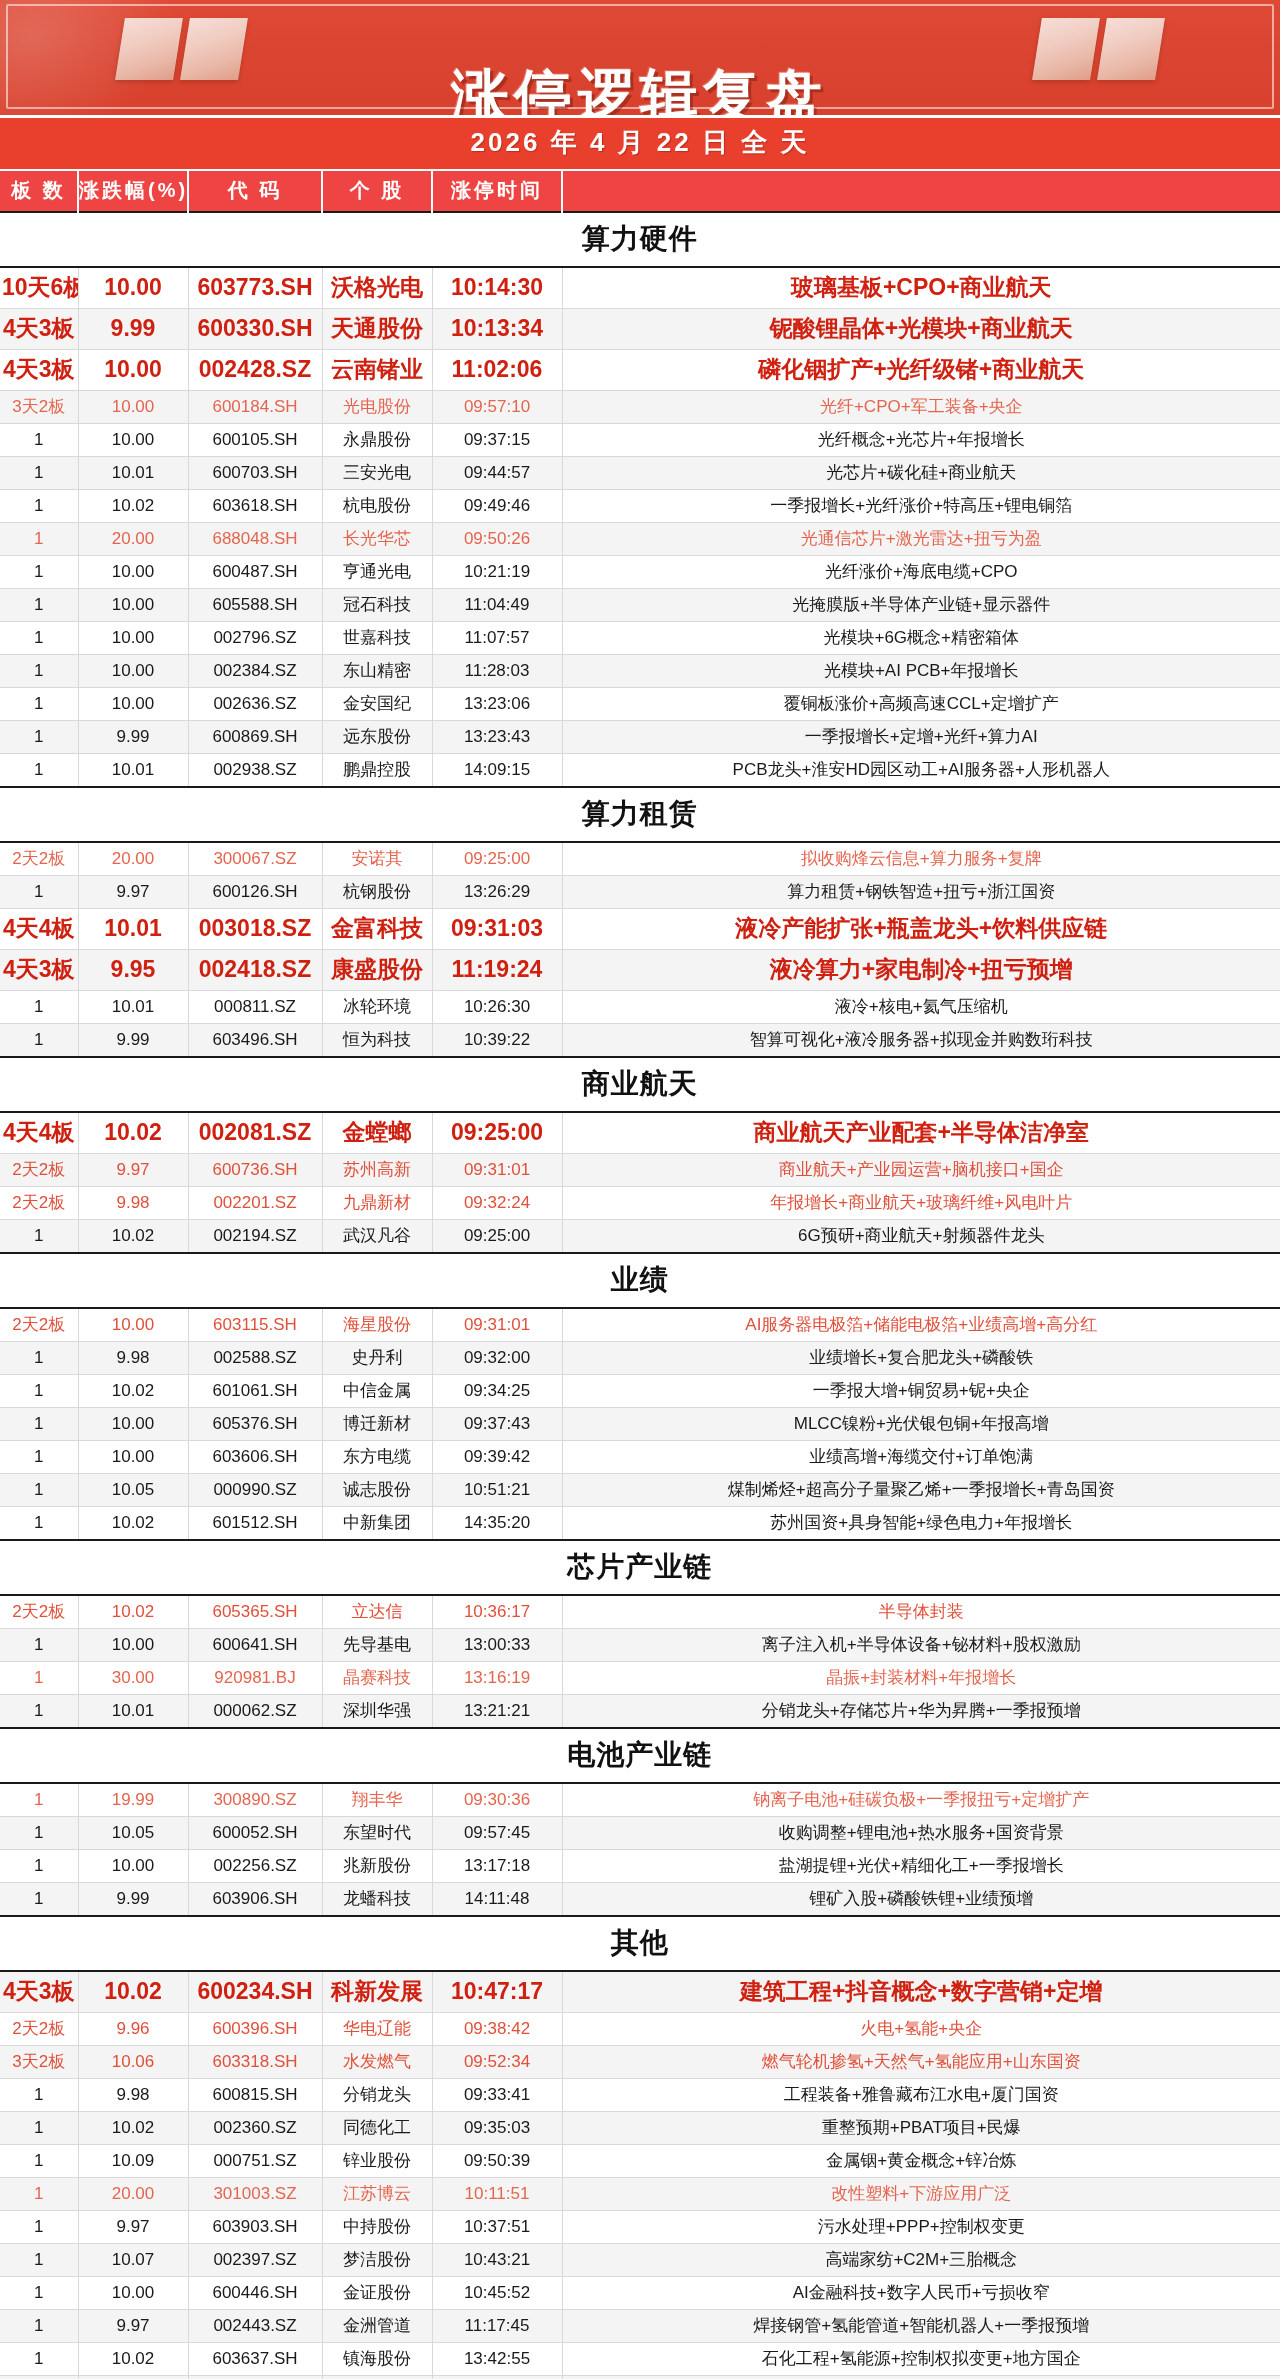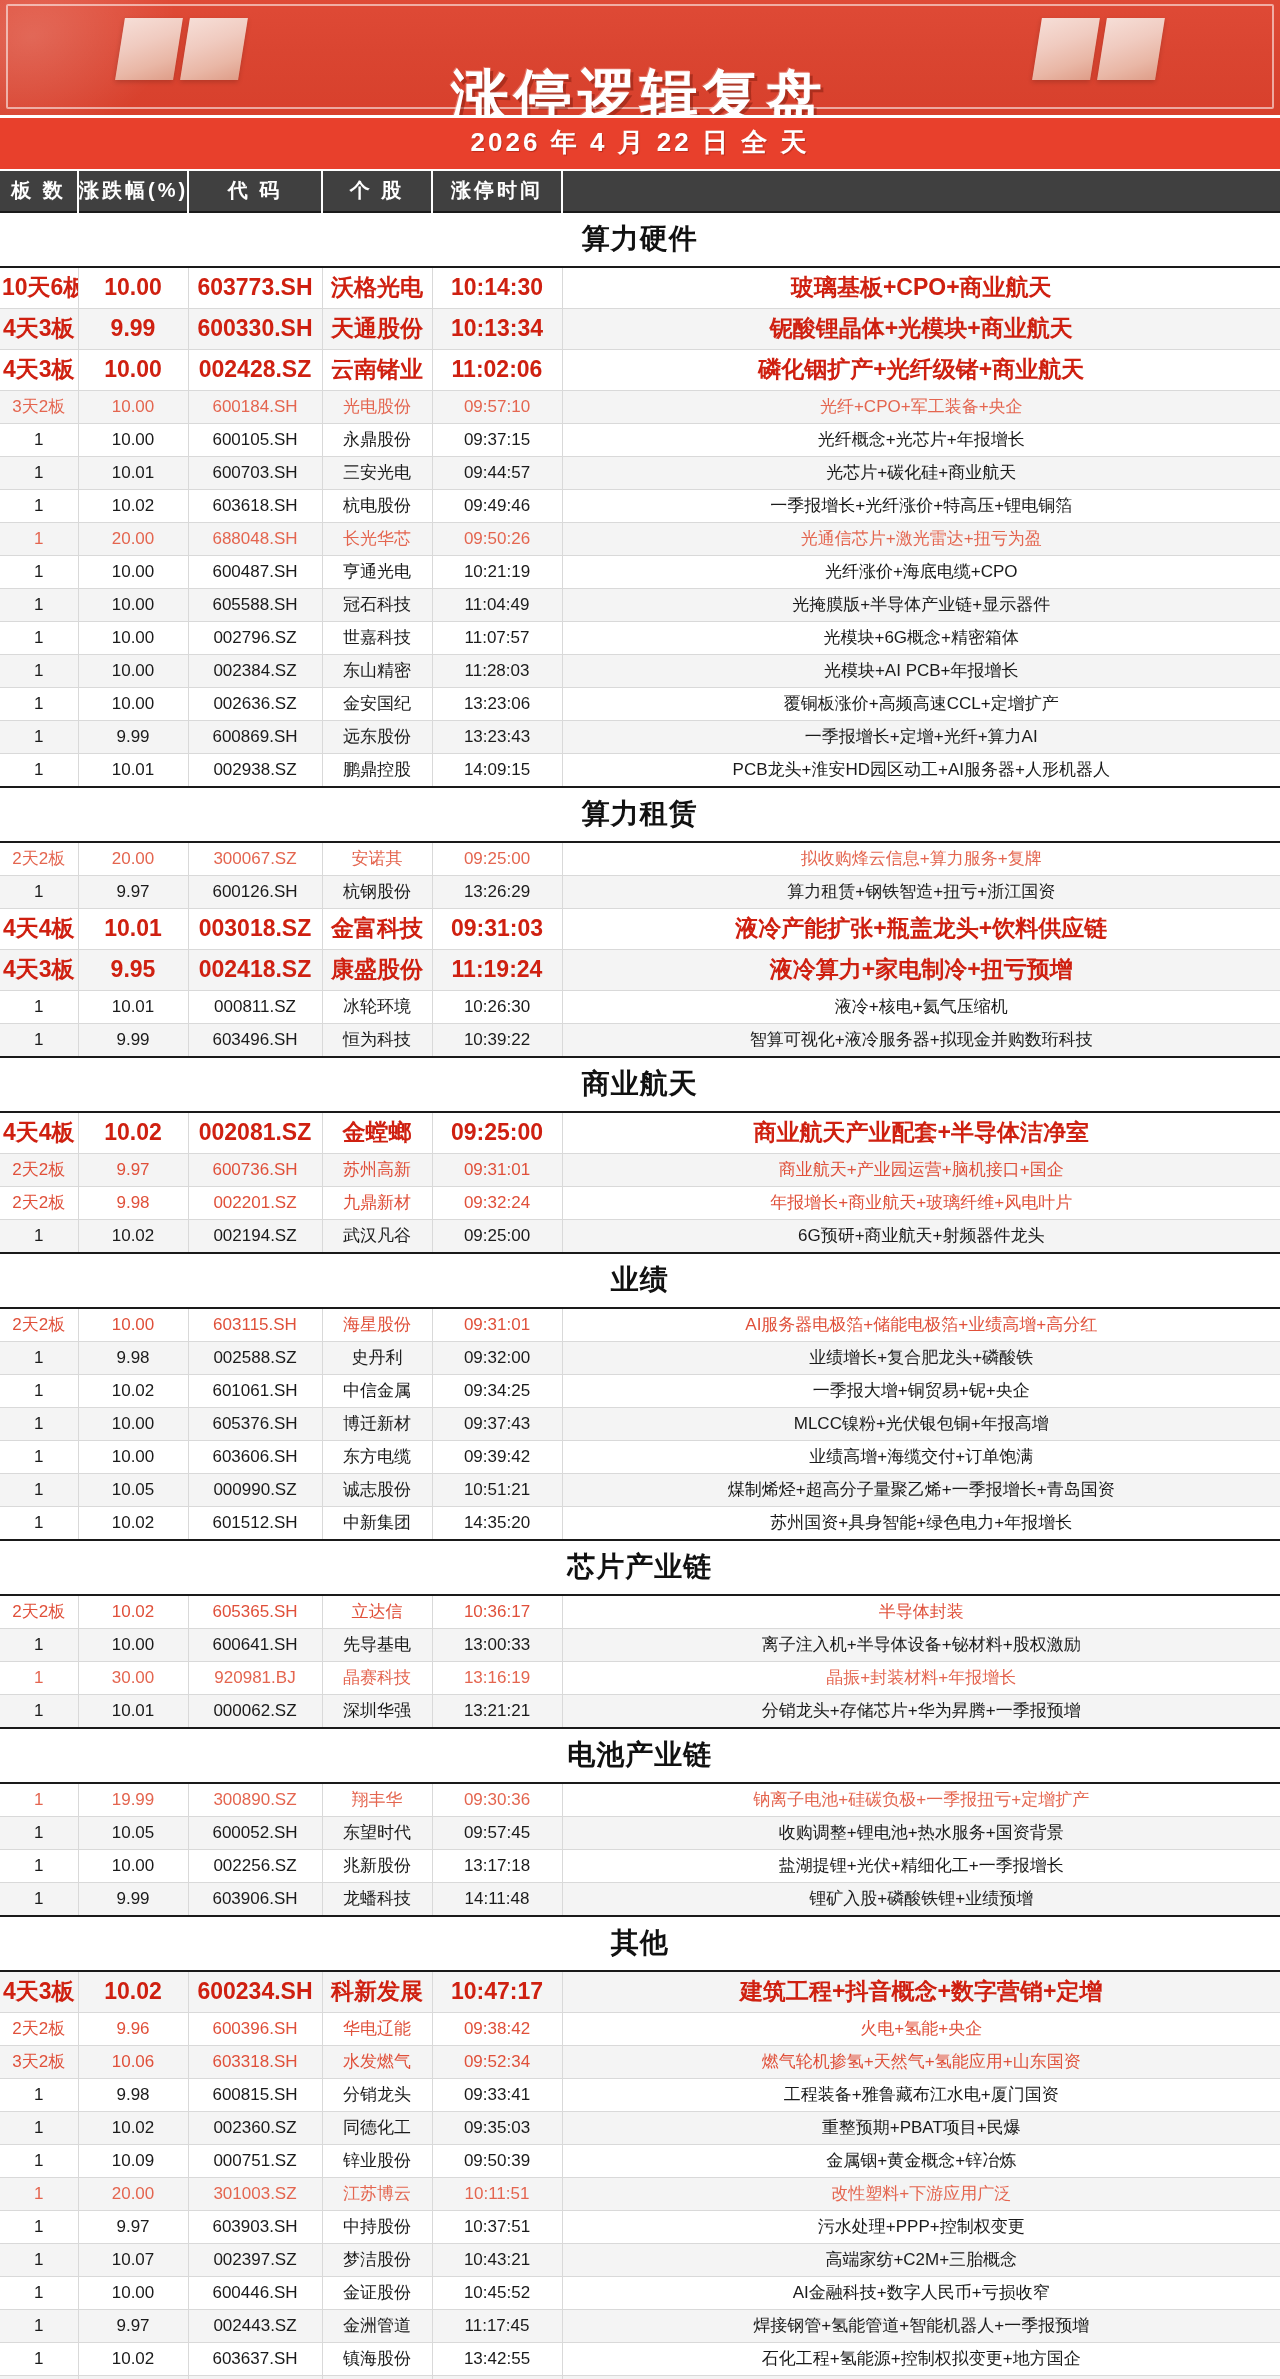--- a/index.html
+++ b/index.html
@@ -70,21 +70,21 @@
     table-layout:fixed;
   }
   table.board col.c-board { width:78px; }
   table.board col.c-pct   { width:110px; }
   table.board col.c-code  { width:134px; }
   table.board col.c-name  { width:110px; }
   table.board col.c-time  { width:130px; }
   table.board col.c-tags  { width:718px; }
 
   thead th{
-    background:#404040;
+    background:#ef4444;
     color:#ffffff;
     font-size:20px;
     font-weight:bold;
     letter-spacing:3px;
     padding:6px 0 7px 0;
     border-right:2px solid #ffffff;
     text-align:center;
     white-space:nowrap;
   }
   thead th.blank{ border-right:none; }

